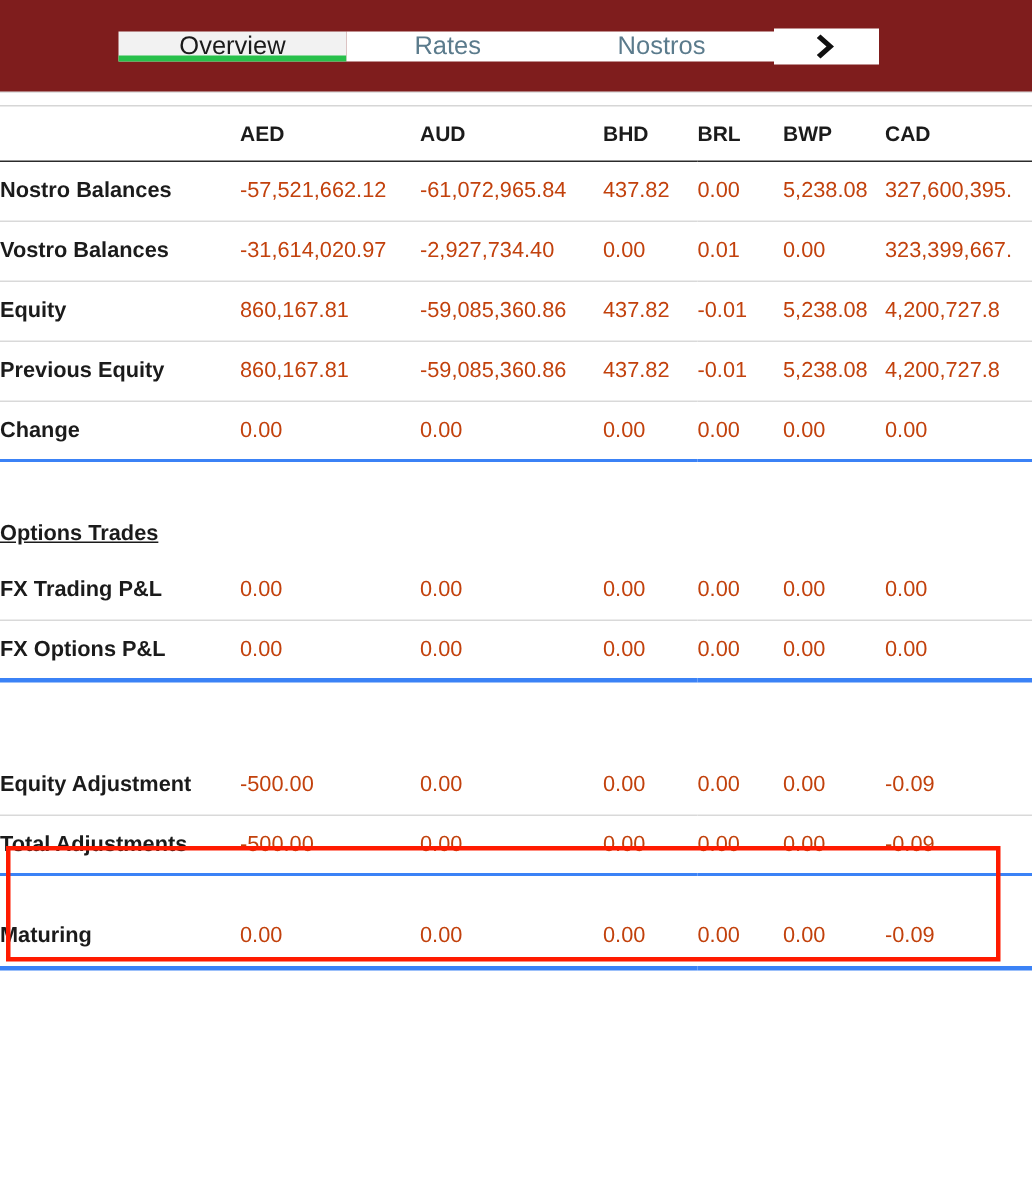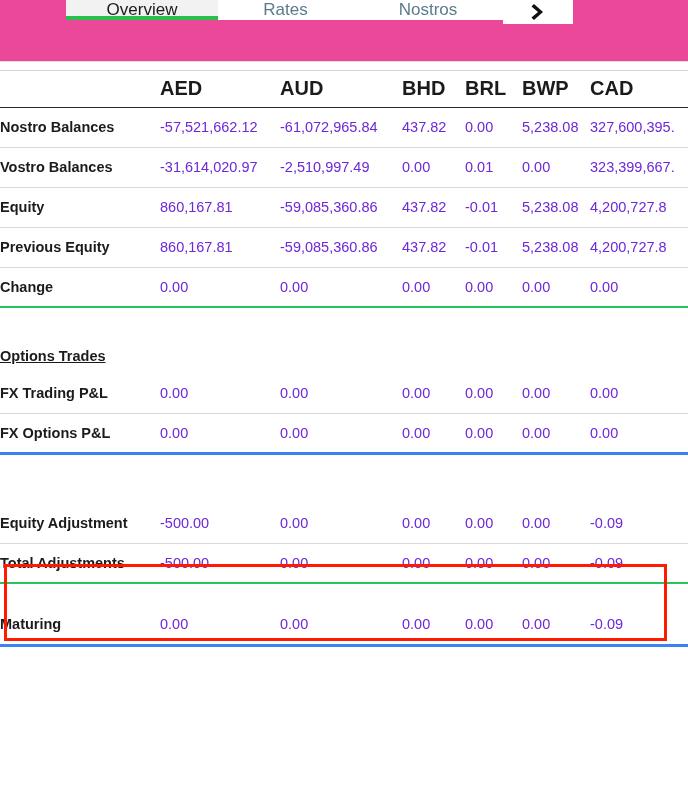--- a/index.html
+++ b/index.html
@@ -13,24 +13,25 @@
   #app {
     position: relative;
     width: 688px; height: 802px;
     background: #ffffff;
   }
 
   
   .tabbar {
     position: relative;
     display: flex;
-    align-items: flex-start;
+    align-items: center;
     height: 62px;
-    background: #ec4899;
+    background: #7f1d1d;
     border-bottom: 1px solid #e2e2e2;
+    padding-left: 13px;
   }
   .tab {
     position: relative;
     display: flex;
     align-items: center;
     justify-content: center;
     font-size: 17px;
     color: #5b7b8c;
     background: #ffffff;
     padding: 0 10px;
@@ -89,37 +90,37 @@
   col.c-label { width: 160px; }
   col.c-aed   { width: 120px; }
   col.c-aud   { width: 122px; }
   col.c-bhd   { width: 63px; }
   col.c-brl   { width: 57px; }
   col.c-bwp   { width: 68px; }
   col.c-cad   { width: 270px; }
 
   thead th {
     height: 36px;
-    font-size: 20px;
+    font-size: 14px;
     font-weight: bold;
     color: #1b1b1b;
     padding-left: 0;
   }
   thead th.h-label { padding-left: 12px; }
   thead tr { }
   .headrow th { border-bottom: 1px solid #2b2b2b; }
 
   td.lbl {
     font-weight: bold;
     padding-left: 12px;
   }
-  td.num { color: #6d28d9; }
+  td.num { color: #c2410c; }
 
   tr.data td { height: 40px; border-bottom: 1px solid #d9d9d9; }
-  tr.data.last-of-block td { border-bottom: 2px solid #22c55e; }
+  tr.data.last-of-block td { border-bottom: 2px solid #3b82f6; }
   tr.data.thinbottom td { border-bottom: 3px solid #3b82f6; }
 
   tr.spacer td { height: 32px; border: none; }
   tr.spacer-sm td { height: 22px; border: none; }
   tr.spacer-lg td { height: 50px; border: none; }
 
   td.section {
     font-weight: bold;
     padding-left: 12px;
     height: 34px;
@@ -188,21 +189,21 @@
           <td class="num">-57,521,662.12</td>
           <td class="num">-61,072,965.84</td>
           <td class="num">437.82</td>
           <td class="num">0.00</td>
           <td class="num">5,238.08</td>
           <td class="num">327,600,395.</td>
         </tr>
         <tr class="data">
           <td class="lbl">Vostro Balances</td>
           <td class="num">-31,614,020.97</td>
-          <td class="num">-2,510,997.49</td>
+          <td class="num">-2,927,734.40</td>
           <td class="num">0.00</td>
           <td class="num">0.01</td>
           <td class="num">0.00</td>
           <td class="num">323,399,667.</td>
         </tr>
         <tr class="data">
           <td class="lbl">Equity</td>
           <td class="num">860,167.81</td>
           <td class="num">-59,085,360.86</td>
           <td class="num">437.82</td>

